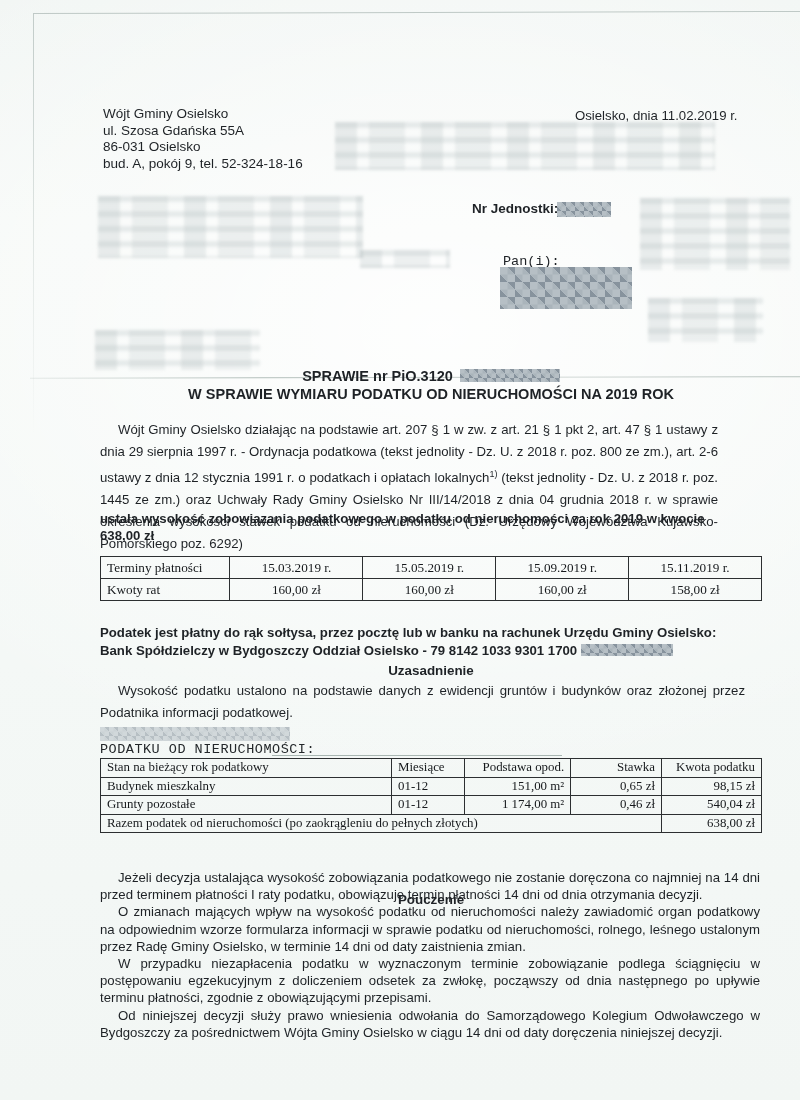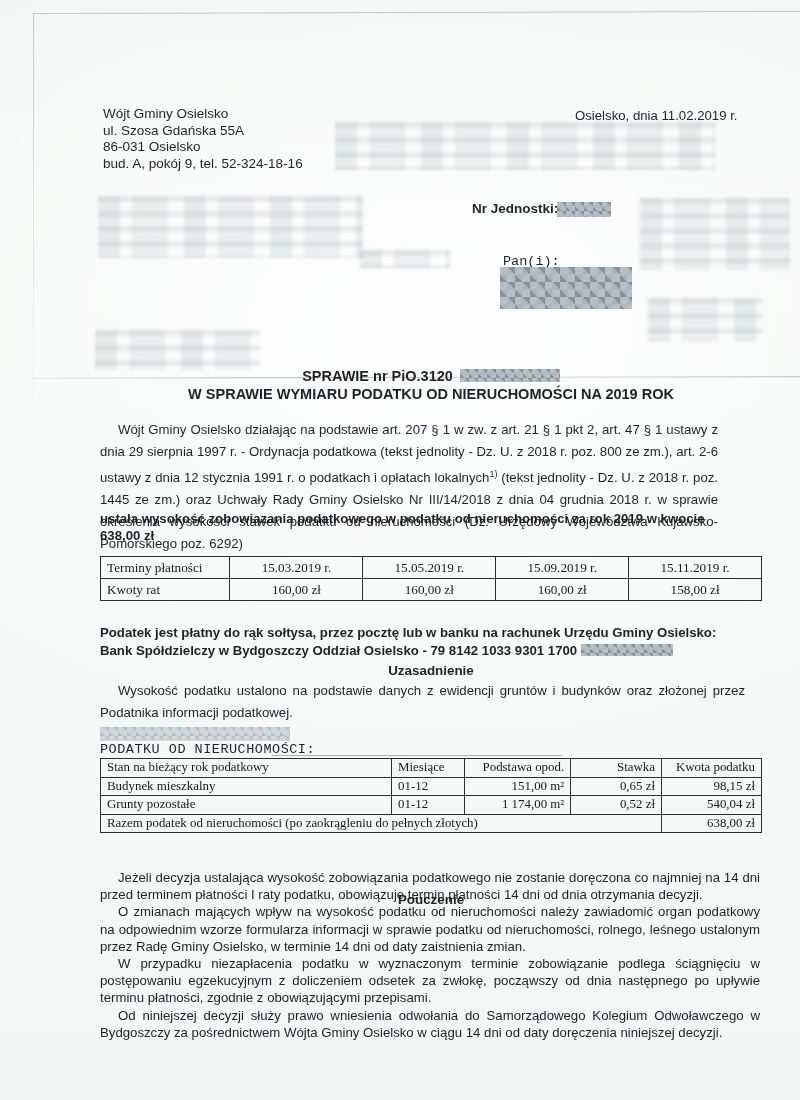--- a/index.html
+++ b/index.html
@@ -183,21 +183,21 @@
       <td class="c0">Budynek mieszkalny</td>
       <td class="c1">01-12</td>
       <td class="c2 num">151,00 m²</td>
       <td class="c3 num">0,65 zł</td>
       <td class="c4 num">98,15 zł</td>
     </tr>
     <tr>
       <td class="c0">Grunty pozostałe</td>
       <td class="c1">01-12</td>
       <td class="c2 num">1 174,00 m²</td>
-      <td class="c3 num">0,52 zł</td>
+      <td class="c3 num">0,46 zł</td>
       <td class="c4 num">540,04 zł</td>
     </tr>
     <tr>
       <td colspan="4">Razem podatek od nieruchomości (po zaokrągleniu do pełnych złotych)</td>
       <td class="num">638,00 zł</td>
     </tr>
   </tbody>
 </table>
 
 <div class="abs center-head pouczenie-head">Pouczenie</div>

